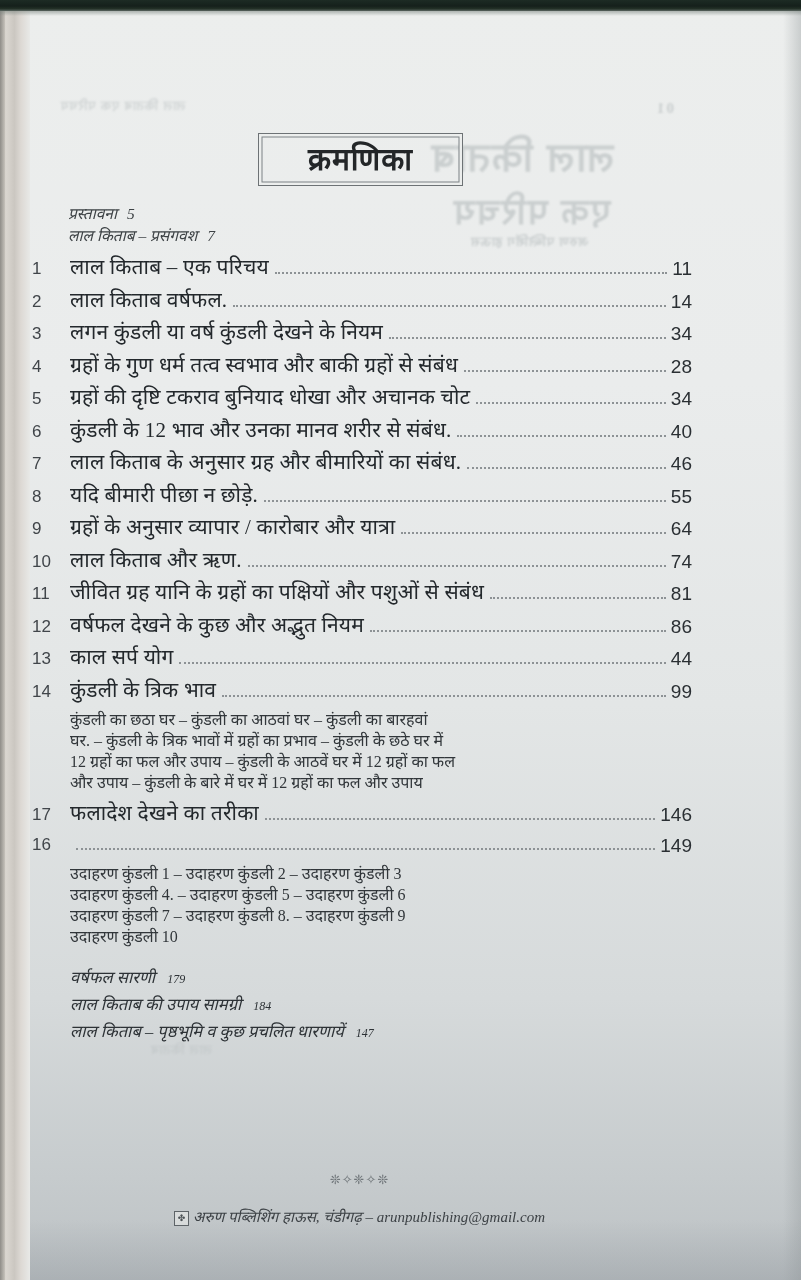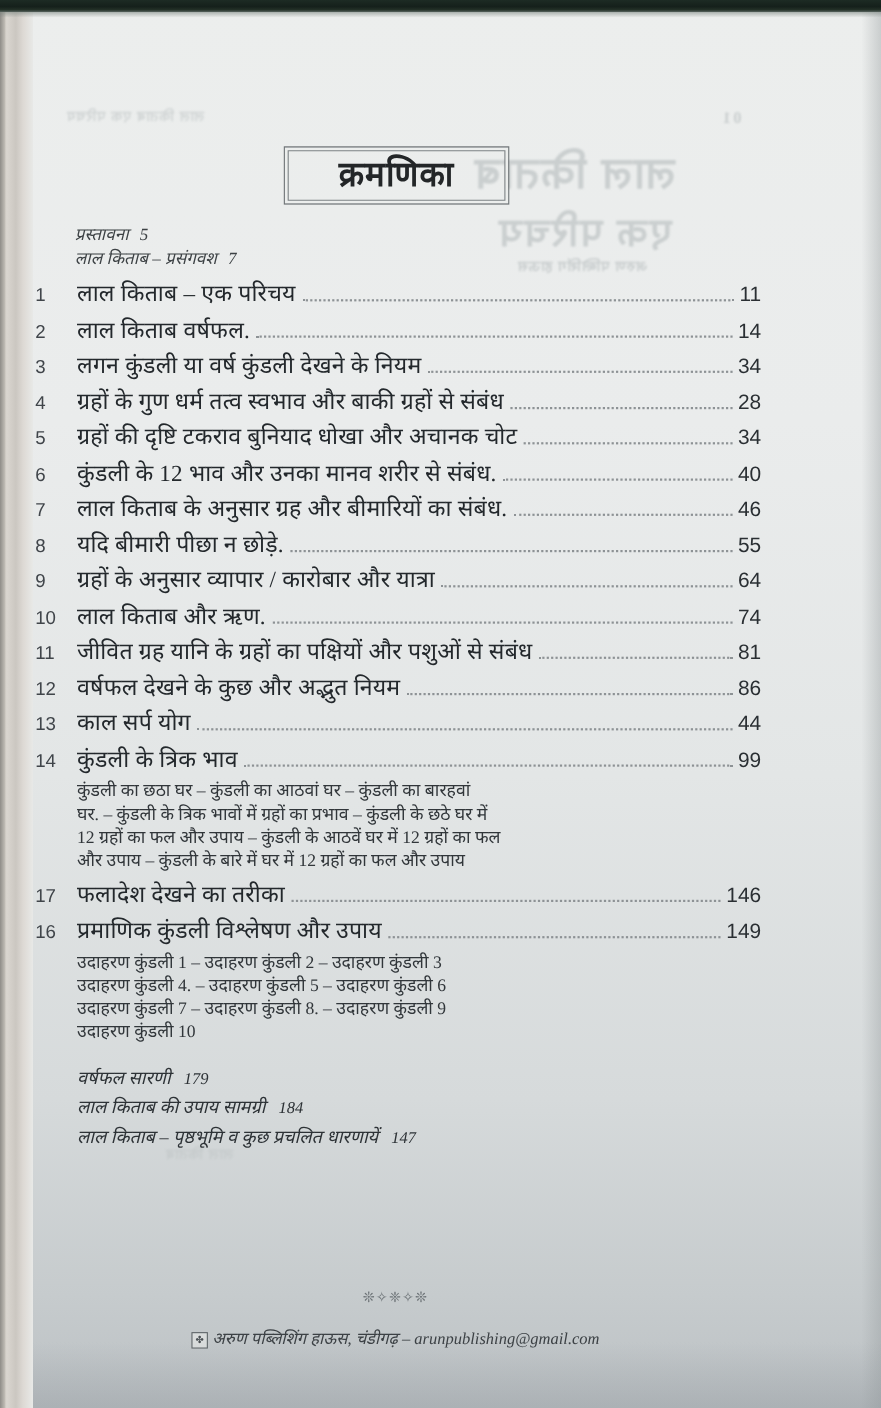--- a/index.html
+++ b/index.html
@@ -202,21 +202,21 @@
   
   .back-list { margin-left: 38px; margin-top: 18px; }
   .back-item {
     font-family: "Liberation Serif", "DejaVu Serif", serif;
     font-style: italic;
     font-size: 16.5px;
     color: #2d3236;
     line-height: 25px;
     white-space: nowrap;
   }
-  .back-item .pg { margin-left: 12px; font-size: 15px; }
+  .back-item .pg { margin-left: 12px; font-size: 12px; }
 
   
   .ornament {
     position: absolute;
     left: 0; right: 0;
     top: 1172px;
     text-align: center;
     font-size: 13px;
     color: #6e7478;
     letter-spacing: 1px;
@@ -380,21 +380,20 @@
 
       <div>
         <div class="toc-row">
           <span class="toc-num">17</span>
           <span class="toc-title">फलादेश देखने का तरीका</span>
           <span class="leader"></span>
           <span class="toc-pg">146</span>
         </div>
         <div class="toc-row">
           <span class="toc-num">16</span>
-          <span class="toc-title">प्रमाणिक कुंडली विश्लेषण और उपाय</span>
           <span class="leader"></span>
           <span class="toc-pg">149</span>
         </div>
       </div>
 
       <div class="sub-block">
         <div>उदाहरण कुंडली 1 – उदाहरण कुंडली 2 – उदाहरण कुंडली 3</div>
         <div>उदाहरण कुंडली 4. – उदाहरण कुंडली 5 – उदाहरण कुंडली 6</div>
         <div>उदाहरण कुंडली 7 – उदाहरण कुंडली 8. – उदाहरण कुंडली 9</div>
         <div>उदाहरण कुंडली 10</div>

